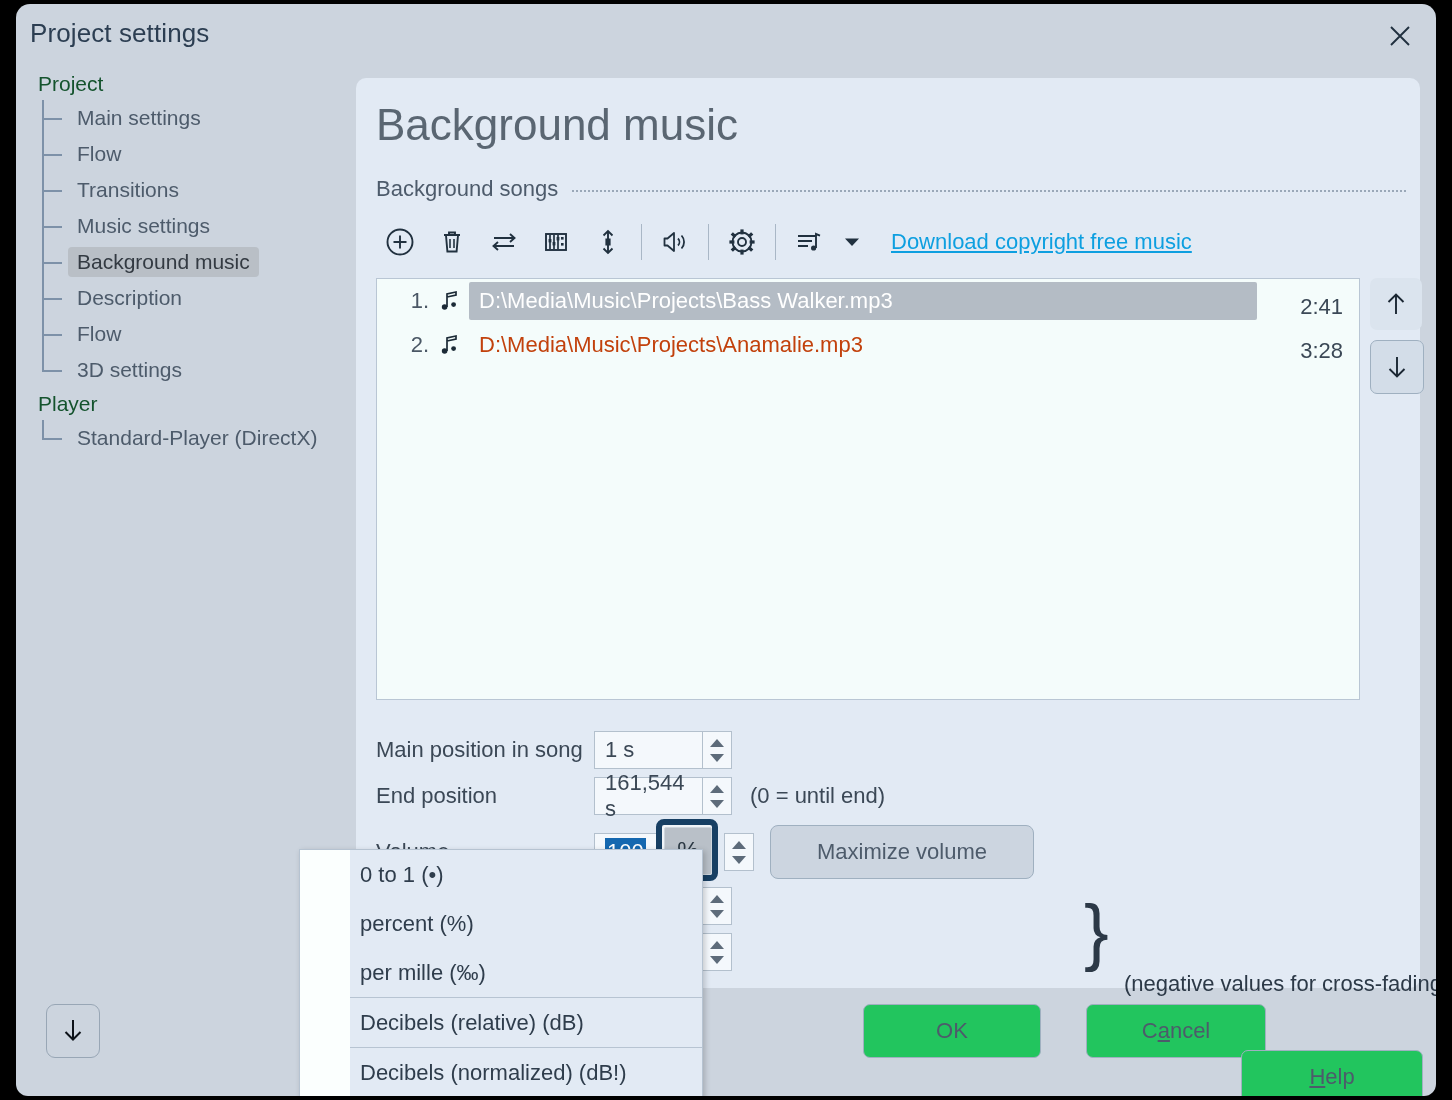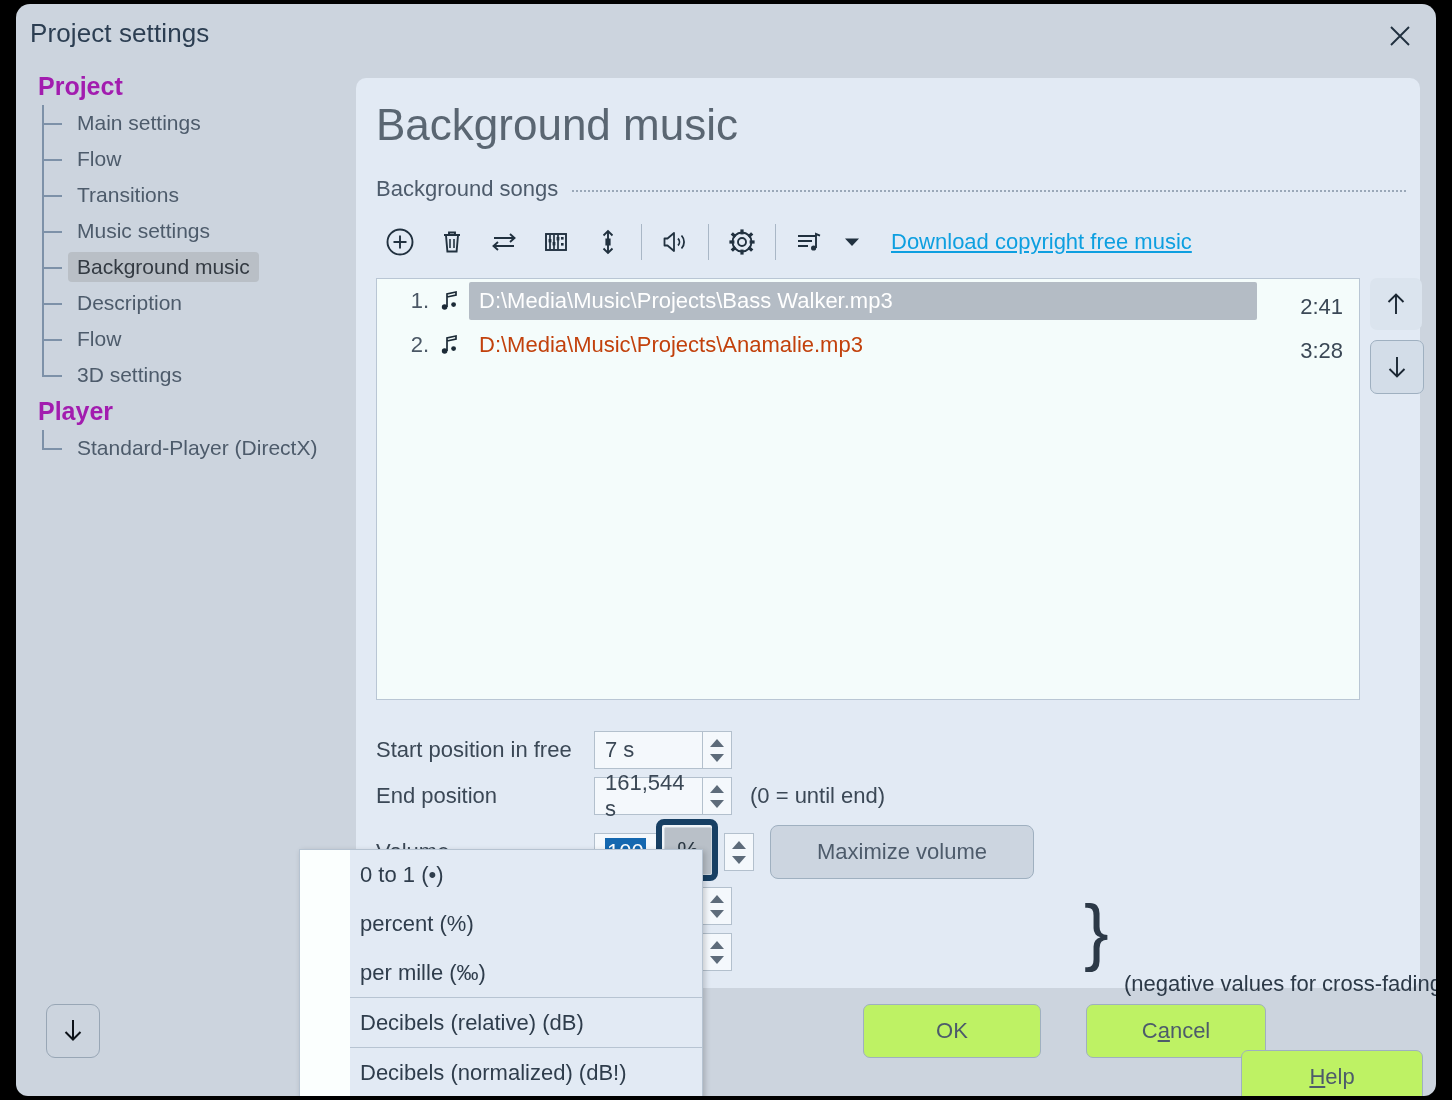--- a/index.html
+++ b/index.html
@@ -15,21 +15,21 @@
     overflow:hidden;
   }
   #titlebar{position:absolute;left:0;top:0;width:100%;height:64px;}
   #title-text{position:absolute;left:14px;top:14px;font-size:26px;color:#2c3e52;letter-spacing:.1px;}
   #close-btn{position:absolute;right:14px;top:10px;width:44px;height:44px;
     display:flex;align-items:center;justify-content:center;cursor:pointer;color:#20303f;}
   #close-btn svg{display:block;}
 
   
   #sidebar{position:absolute;left:0;top:64px;width:324px;bottom:0;}
-  .tree-group{font-size:25px;font-weight:bold;color:#a21caf;padding:4px 0 4px 22px;}
+  .tree-group{font-size:21px;font-weight:normal;color:#14532d;padding:4px 0 4px 22px;}
   .tree-item{position:relative;height:36px;display:flex;align-items:center;
              font-size:21px;color:#4d5b6b;padding-left:52px;cursor:pointer;}
   .tree-item .elbow{position:absolute;left:26px;top:0;bottom:0;width:26px;pointer-events:none;}
   .tree-item .elbow i{position:absolute;background:#7d91a8;display:block;}
   .tree-item .elbow .v{left:0;top:0;width:1.5px;height:100%;}
   .tree-item .elbow .v.last{height:50%;}
   .tree-item .elbow .h{left:0;top:50%;width:20px;height:1.5px;}
   .tree-item .lbl{display:inline-block;padding:3px 9px;border-radius:4px;}
   .tree-item.selected .lbl{background:#b9bfc6;color:#333a42;}
 
@@ -97,21 +97,21 @@
      background:#ccd5e0;border:1.5px solid #9fb0c0;display:flex;align-items:center;justify-content:center;
      font-size:22px;color:#4d5b6b;cursor:pointer;}
 
   
   #brace{position:absolute;left:728px;top:806px;font-size:74px;color:#2c3947;line-height:96px;}
   #brace-hint{position:absolute;left:768px;top:893px;font-size:22px;color:#2c3947;white-space:nowrap;}
 
   
   #footer-dl{position:absolute;left:30px;top:1000px;width:52px;height:52px;border-radius:9px;
     background:#ccd4de;border:1.5px solid #98a6b5;display:flex;align-items:center;justify-content:center;cursor:pointer;color:#0c1118;}
-  .foot-btn{position:absolute;top:1000px;height:52px;border-radius:7px;background:#bef264;
+  .foot-btn{position:absolute;top:1000px;height:52px;border-radius:7px;background:#22c55e;
     border:1.5px solid #9fb0c0;display:flex;align-items:center;justify-content:center;
     font-size:22px;color:#4d5b6b;cursor:pointer;}
   #btn-ok{left:847px;width:176px;}
   #btn-cancel{left:1070px;width:178px;}
   #btn-help{left:1225px;width:180px;margin-top:46px;}
   .accel{text-decoration:underline;}
 
   
   #dropdown{position:absolute;left:283px;top:845px;width:402px;height:255px;
     background:#e2eaf4;border:1px solid #b6c3d1;box-shadow:2px 2px 6px rgba(0,0,0,.2);overflow:hidden;}
@@ -346,22 +346,22 @@
           <path d="M15 25V6 M7.5 13 L15 5.5 L22.5 13" stroke="currentColor" stroke-width="1.9" fill="none"></path>
         </svg>
     </div>
     <div id="order-down">
       <svg width="30" height="30" viewBox="0 0 30 30">
           <path d="M15 5v19 M7.5 17 L15 24.5 L22.5 17" stroke="currentColor" stroke-width="1.9" fill="none"></path>
         </svg>
     </div>
 
     <div class="frow" id="row-start">
-      <span class="flabel">Start position in free</span>
-      <span class="fnum" style="width:108px">7 s</span>
+      <span class="flabel">Main position in song</span>
+      <span class="fnum" style="width:108px">1 s</span>
       <span class="spin">
           <i class="ar up"></i>
           <i class="ar dn"></i>
         </span>
     </div>
 
     <div class="frow" id="row-end">
       <span class="flabel">End position</span>
       <span class="fnum" style="width:108px">161,544 s</span>
       <span class="spin">

